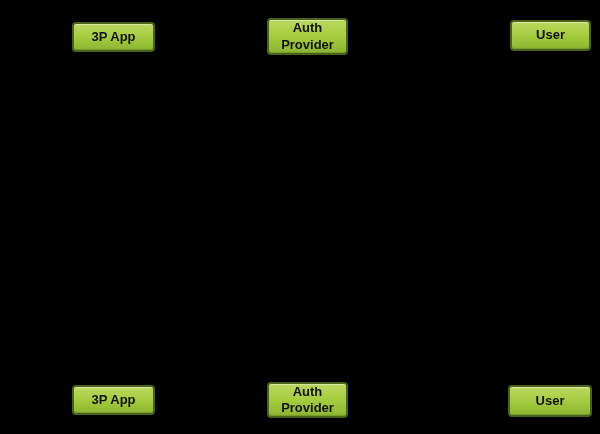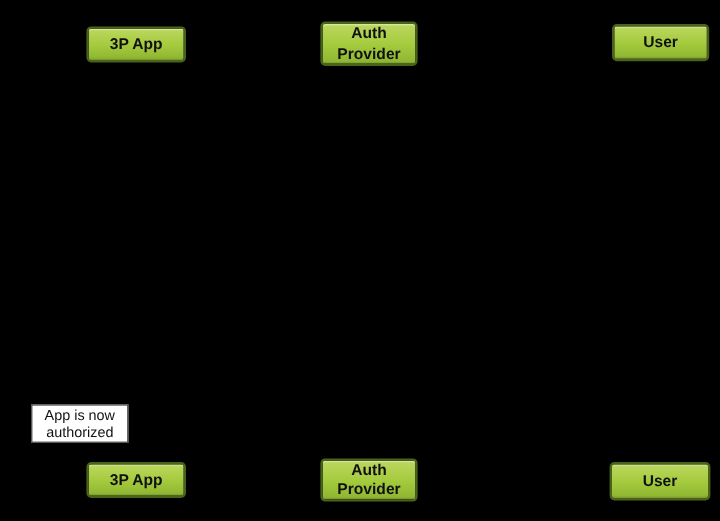--- a/index.html
+++ b/index.html
@@ -77,24 +77,20 @@
 
   <div class="actor" id="actor-top-auth">
     <span class="actor-label">Auth
 Provider</span>
   </div>
 
   <div class="actor" id="actor-top-user">
     <span class="actor-label">User</span>
   </div>
 
-  <div class="note">
-    <span class="note-text">App is now
-authorized</span>
-  </div>
 
   <div class="actor" id="actor-bottom-3p-app">
     <span class="actor-label">3P App</span>
   </div>
 
   <div class="actor" id="actor-bottom-auth">
     <span class="actor-label">Auth
 Provider</span>
   </div>
 

